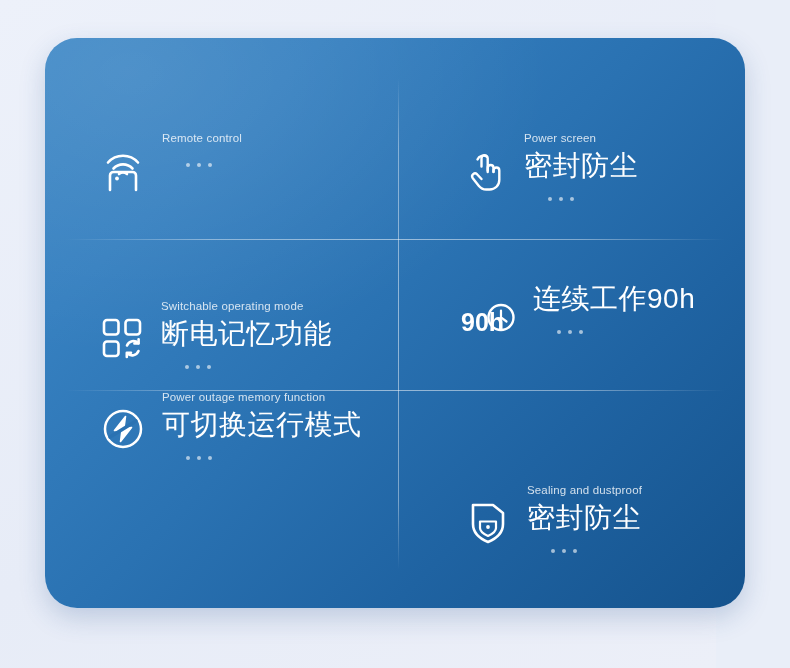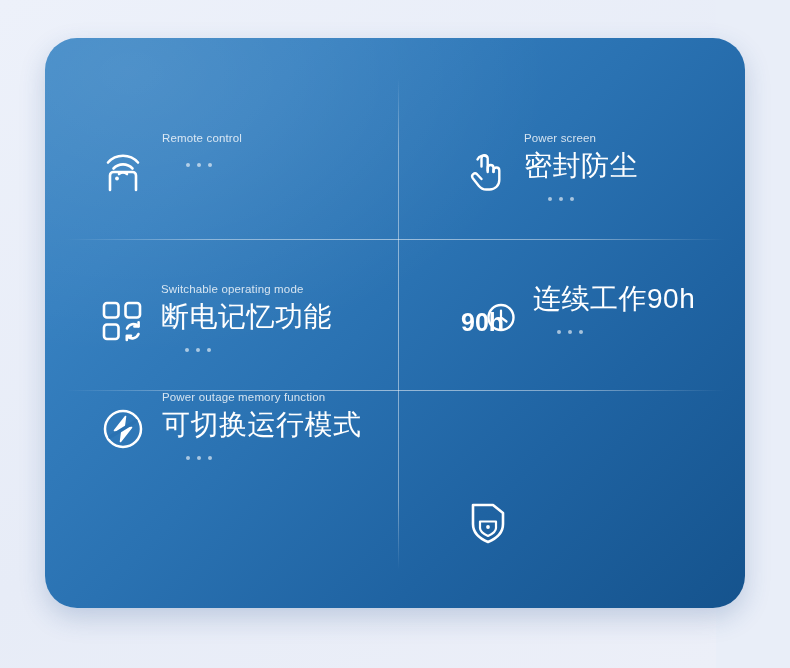--- a/index.html
+++ b/index.html
@@ -85,21 +85,21 @@
     align-items: flex-start;
   }
   .cell-inner {
     display: flex;
     align-items: flex-start;
     gap: 16px;
   }
   
   .cell.c0 .cell-inner { margin-left: 55px; margin-top: 93px; }
   .cell.c1 .cell-inner { margin-left: 64px; margin-top: 93px; }
-  .cell.c2 .cell-inner { margin-left: 54px; margin-top: 43px; }
+  .cell.c2 .cell-inner { margin-left: 54px; margin-top: 60px; }
   .cell.c3 .cell-inner { margin-left: 63px; margin-top: 43px; }
   .cell.c4 .cell-inner { margin-left: 55px; }
   .cell.c5 .cell-inner { margin-left: 67px; margin-top: 93px; }
 
   .icon-box {
     width: 46px;
     height: 46px;
     flex: 0 0 46px;
     display: flex;
     align-items: center;
@@ -265,18 +265,27 @@
 
       <div class="cell c5">
         <div class="cell-inner">
           <div class="icon-box">
             <svg width="38" height="44" viewBox="0 0 38 44" fill="none" stroke="#ffffff" stroke-width="2.6" stroke-linecap="round" stroke-linejoin="round">
               <path d="M4 5 H24 L34 13 V24 C34 33 27.5 38.5 19 42 C10.5 38.5 4 33 4 24 Z"></path>
               <path d="M11 21.5 V28 C11 31.5 14.5 34 19 36 C23.5 34 27 31.5 27 28 V21.5 Z" stroke-width="2.2"></path>
               <circle cx="19" cy="27" r="1.9" fill="#ffffff" stroke="none"></circle>
             </svg>
           </div>
+          <div class="text-box">
+            <div class="eng">Sealing and dustproof</div>
+            <div class="cn">密封防尘</div>
+            <div class="dots">
+                <i></i>
+                <i></i>
+                <i></i>
+              </div>
+          </div>
         </div>
       </div>
 
     </div>
   </div>
 </div>
 
 </body></html>

